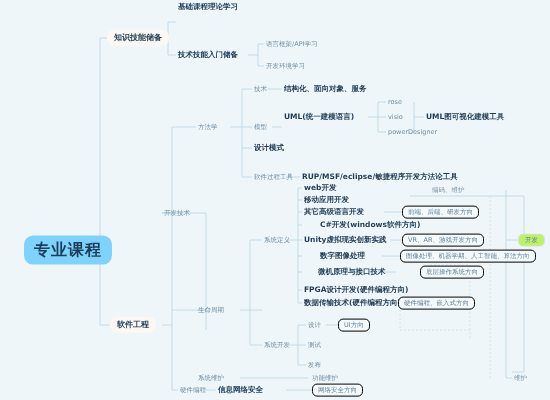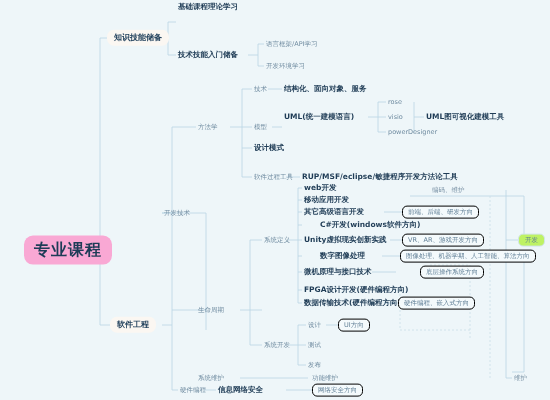--- a/index.html
+++ b/index.html
@@ -16,21 +16,21 @@
     position:absolute;
     white-space:nowrap;
     color:#2d4a63;
     line-height:1.05;
     transform:translateY(-50%);
     box-sizing:border-box;
   }
   
   .n-root{
     font-size:16px;font-weight:bold;color:#1d3c57;
-    background:#f9a8d4;
+    background:#7dd3fc;
     border-radius:9px;
     padding:6px 10px;
     letter-spacing:1px;
   }
   
   .n-l1{
     font-size:8px;font-weight:bold;color:#24435e;
     background:#fbf7f2;
     border-radius:7px;
     padding:4px 7px;
@@ -214,21 +214,21 @@
   <div class="node n-l3" style="left:262px;top:240px;">系统定义</div>
   <div class="node n-l3" style="left:262px;top:345px;">系统开发</div>
   <div class="node n-l3" style="left:196px;top:378px;">系统维护</div>
 
   <div class="node n-l2" style="left:302px;top:188px;">web开发</div>
   <div class="node n-l2" style="left:302px;top:200px;">移动应用开发</div>
   <div class="node n-l2" style="left:302px;top:212px;">其它高级语言开发</div>
   <div class="node n-l2" style="left:318px;top:225px;">C#开发(windows软件方向)</div>
   <div class="node n-l2" style="left:302px;top:240px;">Unity虚拟现实创新实践</div>
   <div class="node n-l2" style="left:318px;top:256px;">数字图像处理</div>
-  <div class="node n-l2" style="left:302px;top:272px;">微机原理与接口技术</div>
+  <div class="node n-l2" style="left:316px;top:272px;">微机原理与接口技术</div>
   <div class="node n-l2" style="left:302px;top:290px;">FPGA设计开发(硬件编程方向)</div>
   <div class="node n-l2" style="left:302px;top:303px;">数据传输技术(硬件编程方向)</div>
 
   <div class="node n-plainsm" style="left:430px;top:190px;">编码、维护</div>
   <div class="node n-tag" style="left:402px;top:212px;">前端、后端、研发方向</div>
   <div class="node n-tag" style="left:402px;top:240px;">VR、AR、游戏开发方向</div>
   <div class="node n-tag" style="left:400px;top:256px;">图像处理、机器学期、人工智能、算法方向</div>
   <div class="node n-tag" style="left:396px;top:272px;margin-left:24px;">底层操作系统方向</div>
   <div class="node n-tag" style="left:398px;top:303px;">硬件编程、嵌入式方向</div>
 

